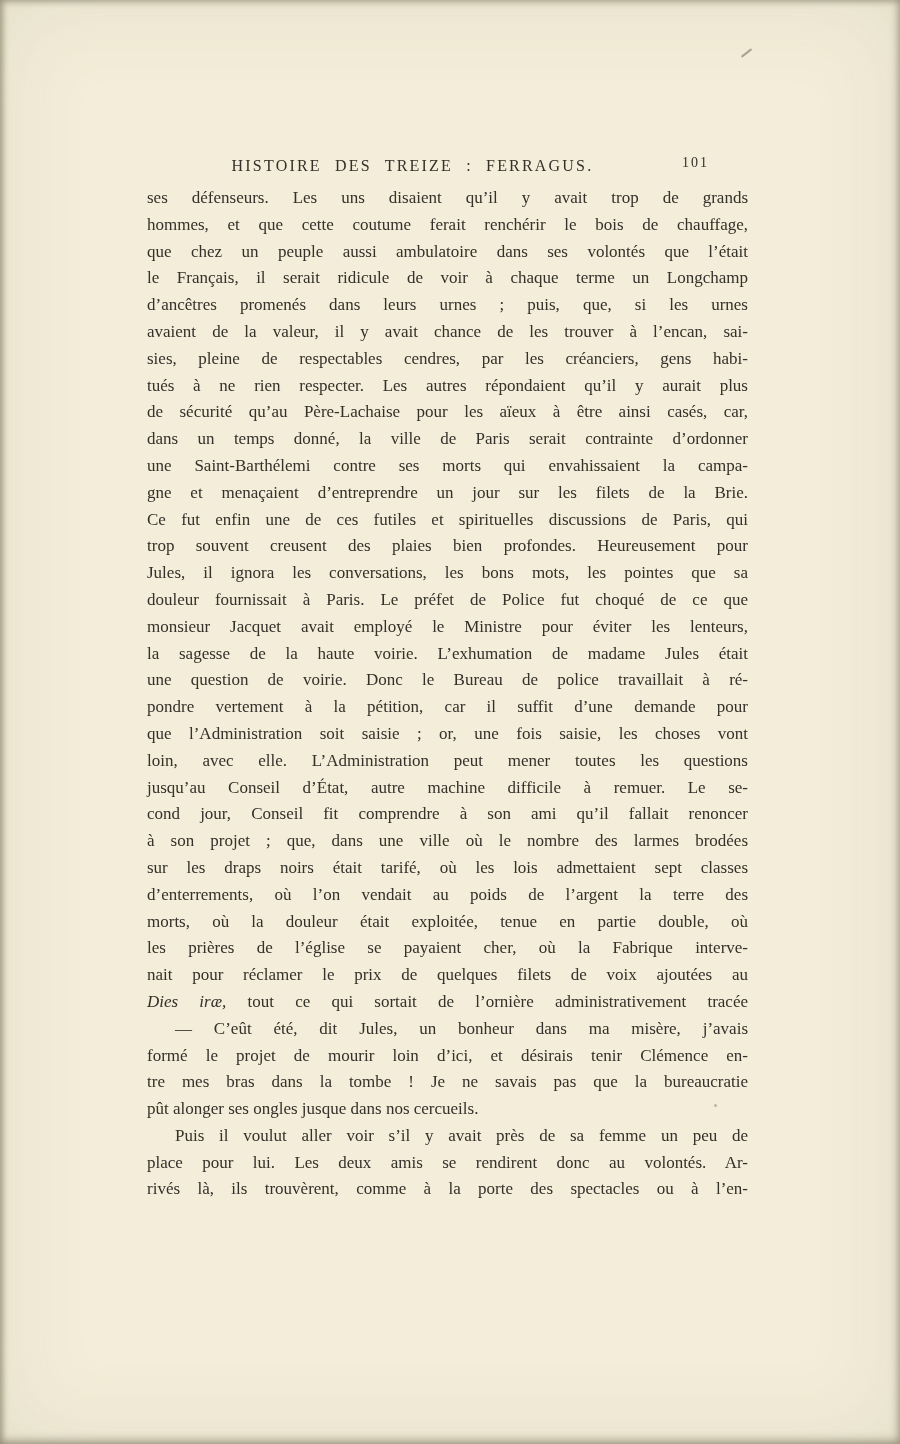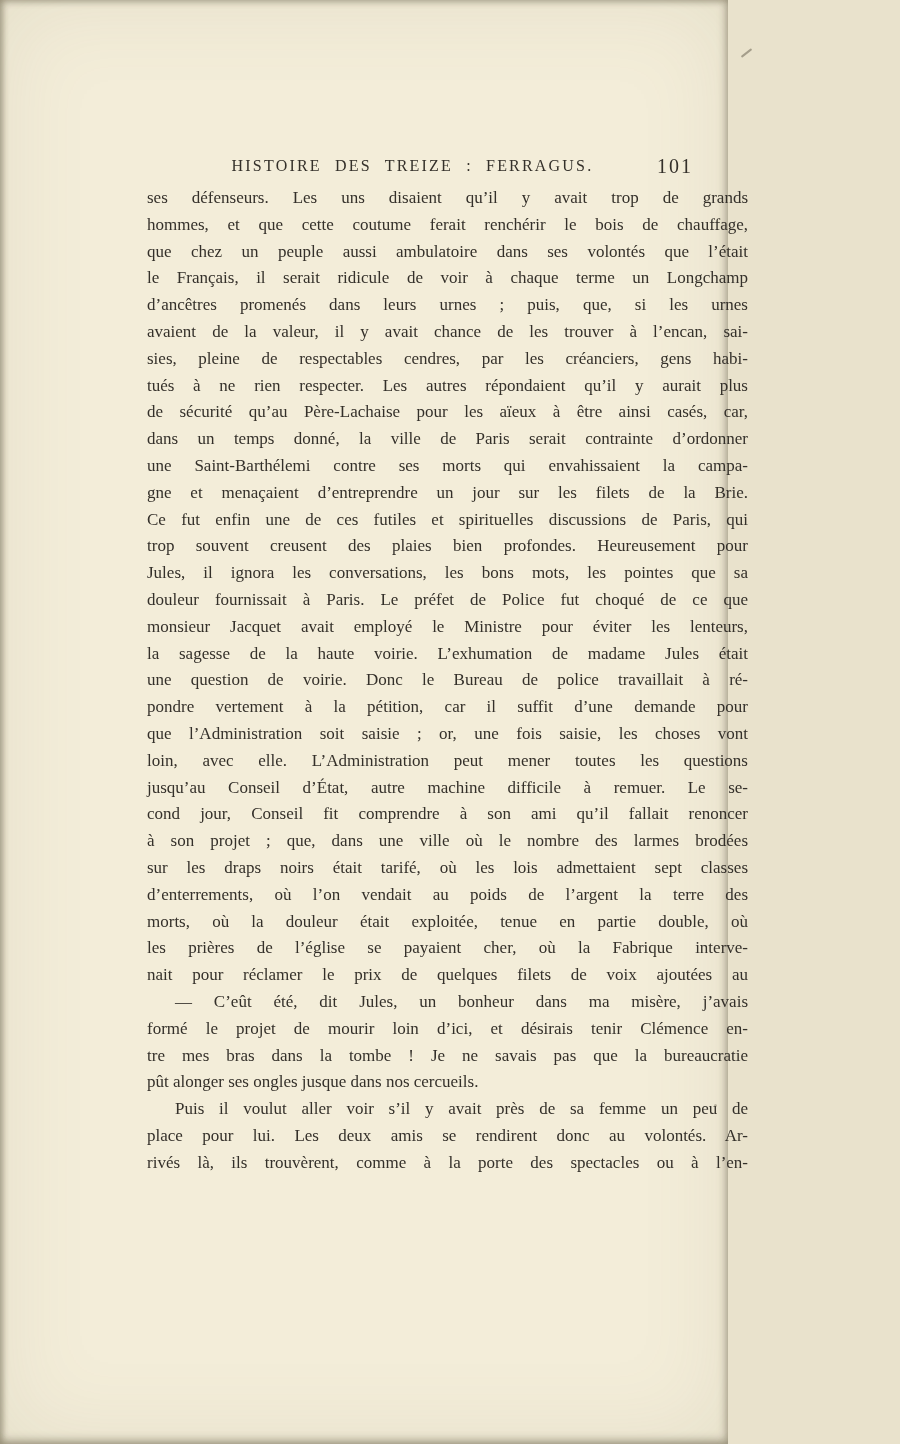--- a/index.html
+++ b/index.html
@@ -8,21 +8,21 @@
   }
   body {
     width: 900px;
     height: 1444px;
     background: #e9e2cc;
     font-family: "Liberation Serif", "DejaVu Serif", serif;
     overflow: hidden;
   }
   .page {
     position: relative;
-    width: 728px;
+    width: 900px;
     height: 1444px;
     background: var(--paper, #f3edd9);
     box-shadow:
       inset 3px 0 6px rgba(110, 102, 78, 0.35),
       inset -3px 0 8px rgba(120, 112, 88, 0.28),
       inset 0 -5px 8px rgba(110, 102, 78, 0.32),
       inset 0 3px 6px rgba(120, 112, 88, 0.18),
       inset 0 0 90px rgba(130, 120, 90, 0.12);
   }
   .page-inner {
@@ -42,23 +42,23 @@
     display: block;
     text-align: center;
     font-size: 16px;
     letter-spacing: 2.2px;
     word-spacing: 7px;
     font-weight: normal;
     white-space: nowrap;
   }
   .page-number {
     position: absolute;
-    right: 20px;
+    right: 4px;
     top: -2px;
-    font-size: 20px;
+    font-size: 14px;
     letter-spacing: 2px;
   }
   .text-block {
     width: 601px;
     color: var(--ink, #35312a);
     font-size: 17px;
     line-height: 26.8px;
     margin-left: 35px;
   }
   .line {
@@ -128,20 +128,21 @@
         <div class="line">que l’Administration soit saisie ; or, une fois saisie, les choses vont</div>
         <div class="line">loin, avec elle. L’Administration peut mener toutes les questions</div>
         <div class="line">jusqu’au Conseil d’État, autre machine difficile à remuer. Le se-</div>
         <div class="line">cond jour, Conseil fit comprendre à son ami qu’il fallait renoncer</div>
         <div class="line">à son projet ; que, dans une ville où le nombre des larmes brodées</div>
         <div class="line">sur les draps noirs était tarifé, où les lois admettaient sept classes</div>
         <div class="line">d’enterrements, où l’on vendait au poids de l’argent la terre des</div>
         <div class="line">morts, où la douleur était exploitée, tenue en partie double, où</div>
         <div class="line">les prières de l’église se payaient cher, où la Fabrique interve-</div>
         <div class="line">nait pour réclamer le prix de quelques filets de voix ajoutées au</div>
+        <div class="line"><span class="italic">Dies iræ,</span><span> tout ce qui sortait de l’ornière administrativement tracée</span></div>
         <div class="line indent">— C’eût été, dit Jules, un bonheur dans ma misère, j’avais</div>
         <div class="line">formé le projet de mourir loin d’ici, et désirais tenir Clémence en-</div>
         <div class="line">tre mes bras dans la tombe ! Je ne savais pas que la bureaucratie</div>
         <div class="line no-justify">pût alonger ses ongles jusque dans nos cercueils.</div>
         <div class="line indent">Puis il voulut aller voir s’il y avait près de sa femme un peu de</div>
         <div class="line">place pour lui. Les deux amis se rendirent donc au volontés. Ar-</div>
         <div class="line">rivés là, ils trouvèrent, comme à la porte des spectacles ou à l’en-</div>
       </div>
   </div>
   <div class="scan-mark mark-tr"></div>

